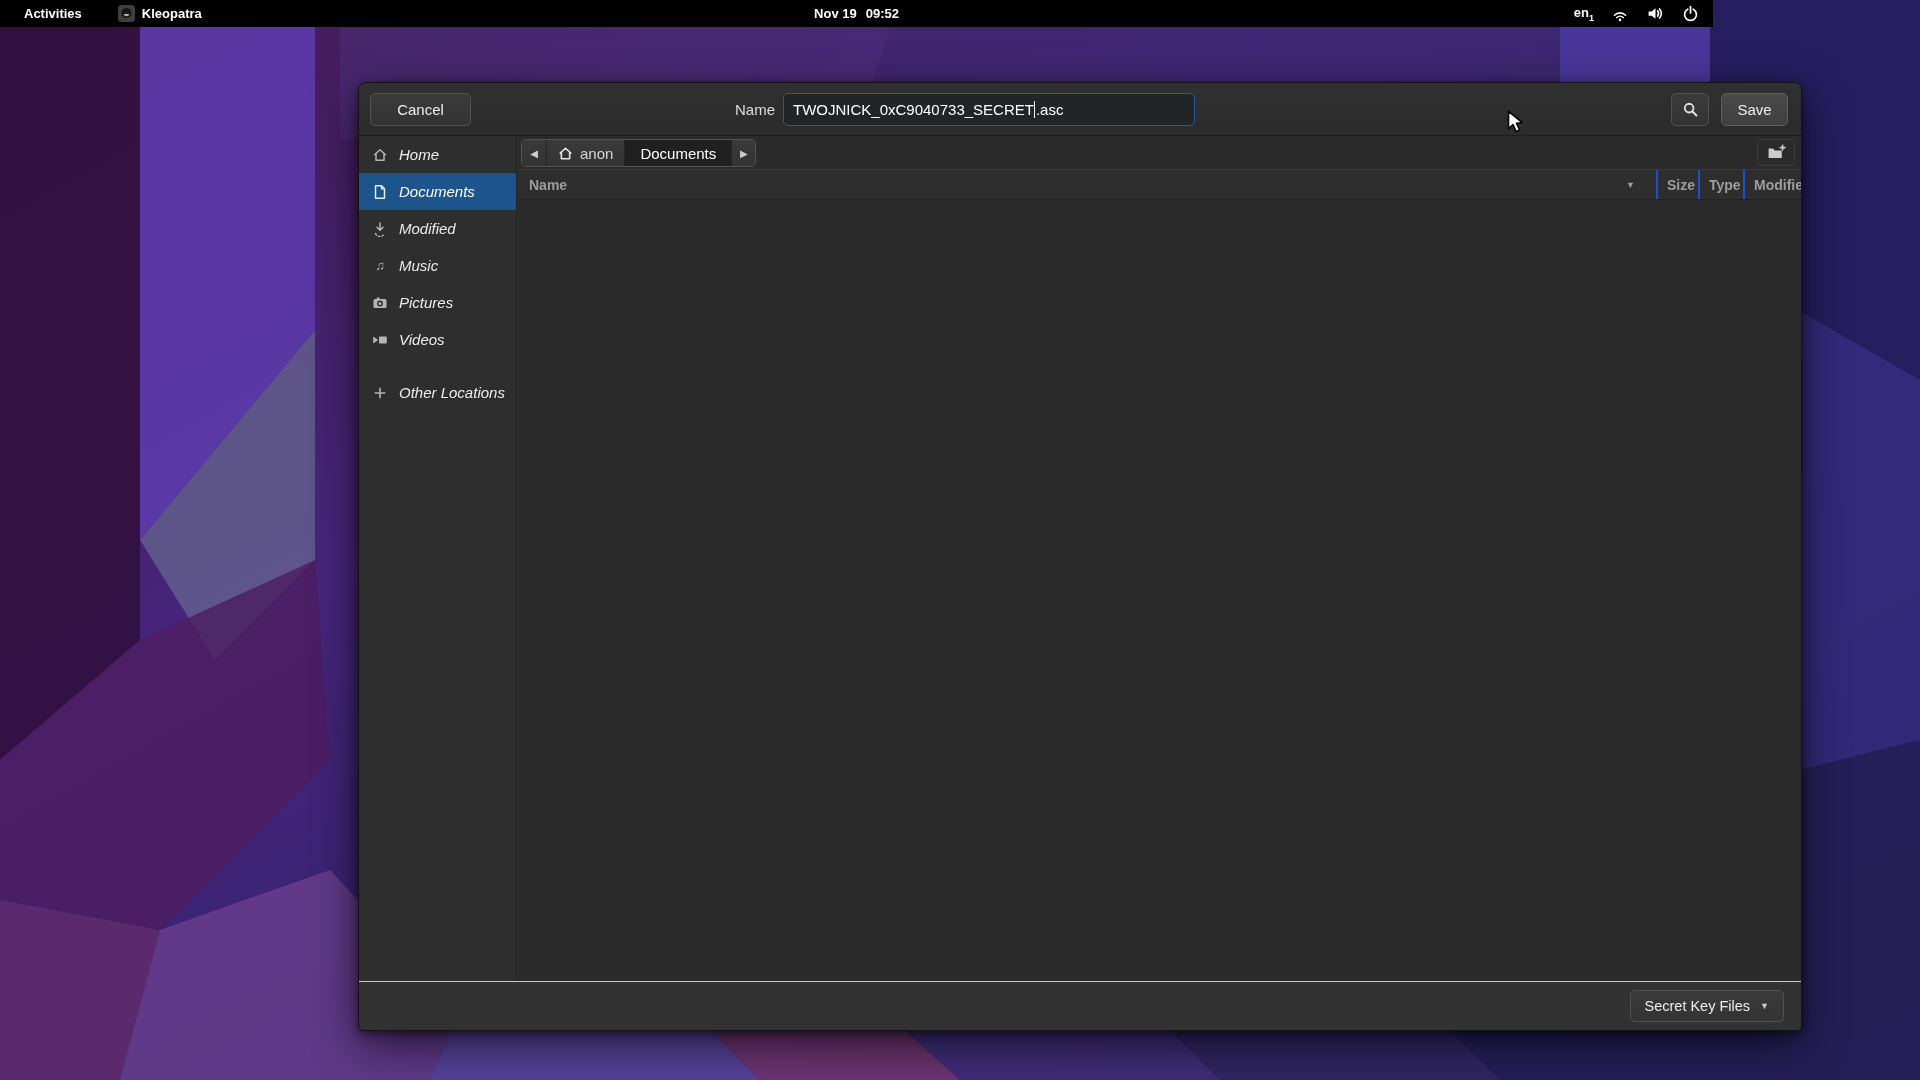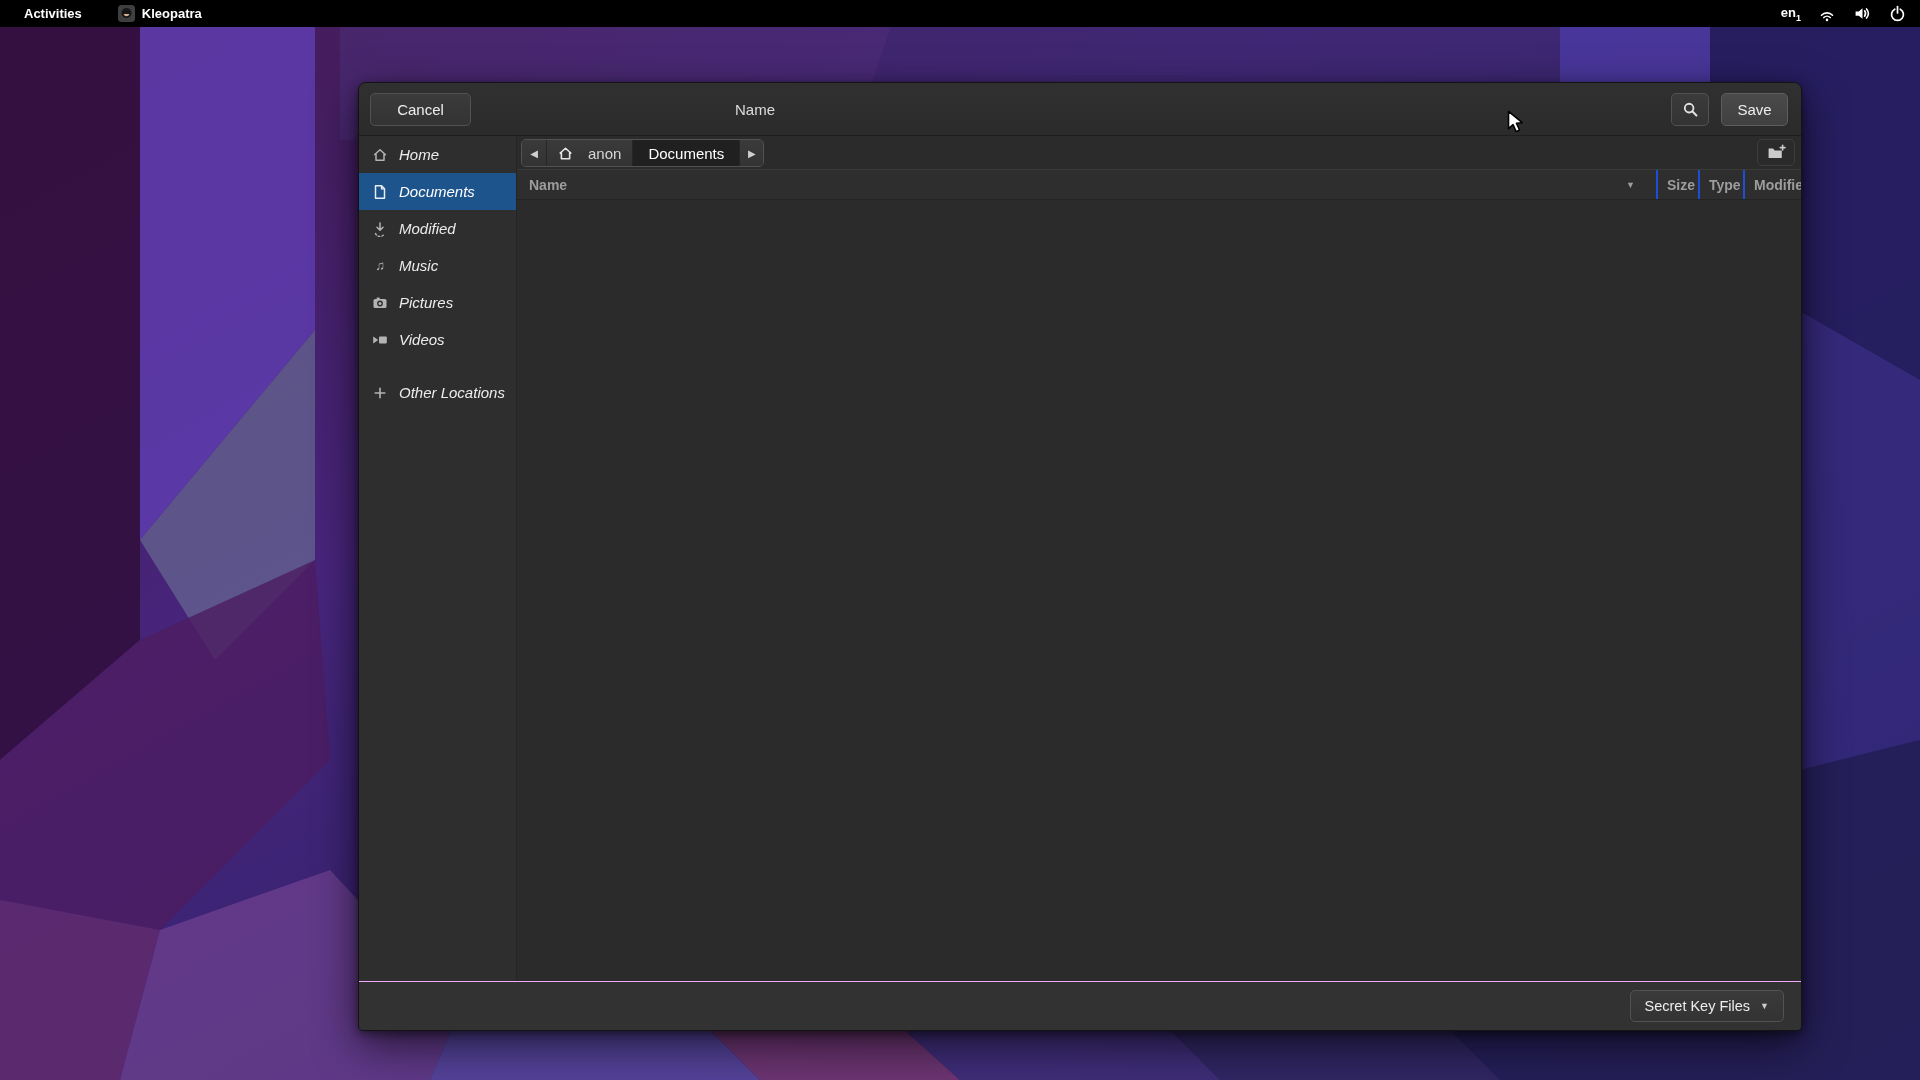--- a/index.html
+++ b/index.html
@@ -4,21 +4,21 @@
 <style>
   * { box-sizing: border-box; margin: 0; padding: 0; }
   html,body { width:1920px; height:1080px; overflow:hidden; background:#000;
     font-family:"Liberation Sans","DejaVu Sans",sans-serif; }
   .stage { position:relative; width:1920px; height:1080px; }
 
   
   .wallpaper { position:absolute; inset:0; z-index:0; }
 
   
-  .topbar { position:absolute; top:0; left:0; width:1920px; height:27px;
+  .topbar { position:absolute; top:0; left:0; width:1713px; height:27px;
     background:#000; color:#fff; z-index:50; display:flex; align-items:center;
     font-size:13px; }
   .tb-left { display:flex; align-items:center; gap:36px; padding-left:24px; }
   .tb-activities { font-weight:700; cursor:default; }
   .tb-app { display:flex; align-items:center; gap:7px; font-weight:700; }
   .tb-center { position:absolute; left:0; right:0; text-align:center;
     font-weight:700; pointer-events:none; }
   .tb-center span { pointer-events:auto; }
   .clock-date { margin-right:9px; }
   .tb-right { position:absolute; right:0; top:0; height:27px; display:flex;
@@ -70,21 +70,21 @@
   
   .pathrow { position:relative; height:33px; flex:0 0 33px; }
   .crumbs { position:absolute; left:4px; top:3px; height:28px; display:flex;
     border:1px solid #525252; border-radius:5px; overflow:hidden;
     background:#343435; }
   .crumb { display:flex; align-items:center; justify-content:center;
     background:linear-gradient(#3a3a3b,#333334); color:#d6d6d6; font-size:15px;
     border-left:1px solid #262626; cursor:default; }
   .crumb:first-child { border-left:none; }
   .crumb.nav { width:24px; font-size:10px; color:#cfcfcf; }
-  .crumb.place { gap:15px; padding:0 11px; }
+  .crumb.place { gap:7px; padding:0 11px; }
   .crumb.current { background:#202021; color:#ffffff; padding:0 15px; }
   .newfolder-btn { position:absolute; right:6px; top:3px; width:38px; height:27px;
     display:flex; align-items:center; justify-content:center;
     border:1px solid #3d3d3d; border-radius:5px; background:transparent; }
 
   
   .listheader { height:31px; flex:0 0 31px; display:flex; align-items:center;
     background:#2e2e2f; border-top:1px solid #3a3a3a;
     border-bottom:1px solid #232323; color:#9d9d9d; font-size:14px;
     font-weight:700; }
@@ -148,20 +148,23 @@
       <span class="tb-activities">Activities</span>
       <span class="tb-app">
         <svg width="17" height="17" viewBox="0 0 17 17">
           <rect width="17" height="17" rx="3.5" fill="#3f3f41"></rect>
           <circle cx="8.5" cy="8" r="5" fill="#17171a"></circle>
           <path d="M5.6 9 a3 3 0 0 0 5.8 0 z" fill="#d8b48c"></path>
         </svg>
         <span>Kleopatra</span>
       </span>
     </div>
+    <div class="tb-center">
+      <span class="clock-date">Nov 19</span><span>09:52</span>
+    </div>
     <div class="tb-right">
       <span class="kbd"><span>en</span><sub>1</sub></span>
       <span class="tb-icon">
         <svg width="18" height="17" viewBox="0 0 16 16">
           <path d="M2.8 9.6 a7.3 7.3 0 0 1 10.4 0" fill="none" stroke="#fff" stroke-width="1.5" stroke-linecap="round"></path>
           <path d="M5 11.8 a4.3 4.3 0 0 1 6 0" fill="none" stroke="#fff" stroke-width="1.5" stroke-linecap="round"></path>
           <circle cx="8" cy="14" r="1.2" fill="#fff"></circle>
         </svg>
       </span>
       <span class="tb-icon">
@@ -178,20 +181,23 @@
         </svg>
       </span>
     </div>
   </div>
 
   <div class="dialog">
 
     <div class="headerbar">
       <div class="btn cancel-btn">Cancel</div>
       <div class="name-label">Name</div>
+      <div class="entry">
+        <span>TWOJNICK_0xC9040733_SECRET</span><span class="caret"></span><span>.asc</span>
+      </div>
       <div class="btn search-btn">
         <svg width="17" height="17" viewBox="0 0 16 16">
           <circle cx="6.7" cy="6.7" r="4.1" fill="none" stroke="#e2e2e2" stroke-width="1.7"></circle>
           <line x1="9.9" y1="9.9" x2="13.6" y2="13.6" stroke="#e2e2e2" stroke-width="1.9" stroke-linecap="round"></line>
         </svg>
       </div>
       <div class="btn save-btn">Save</div>
     </div>
 
     <div class="dlg-body">

